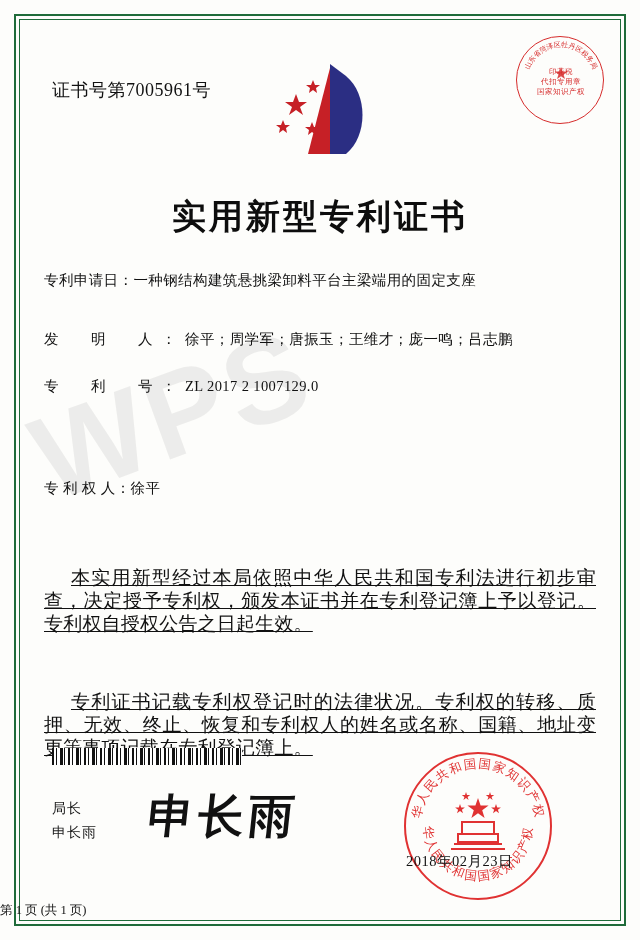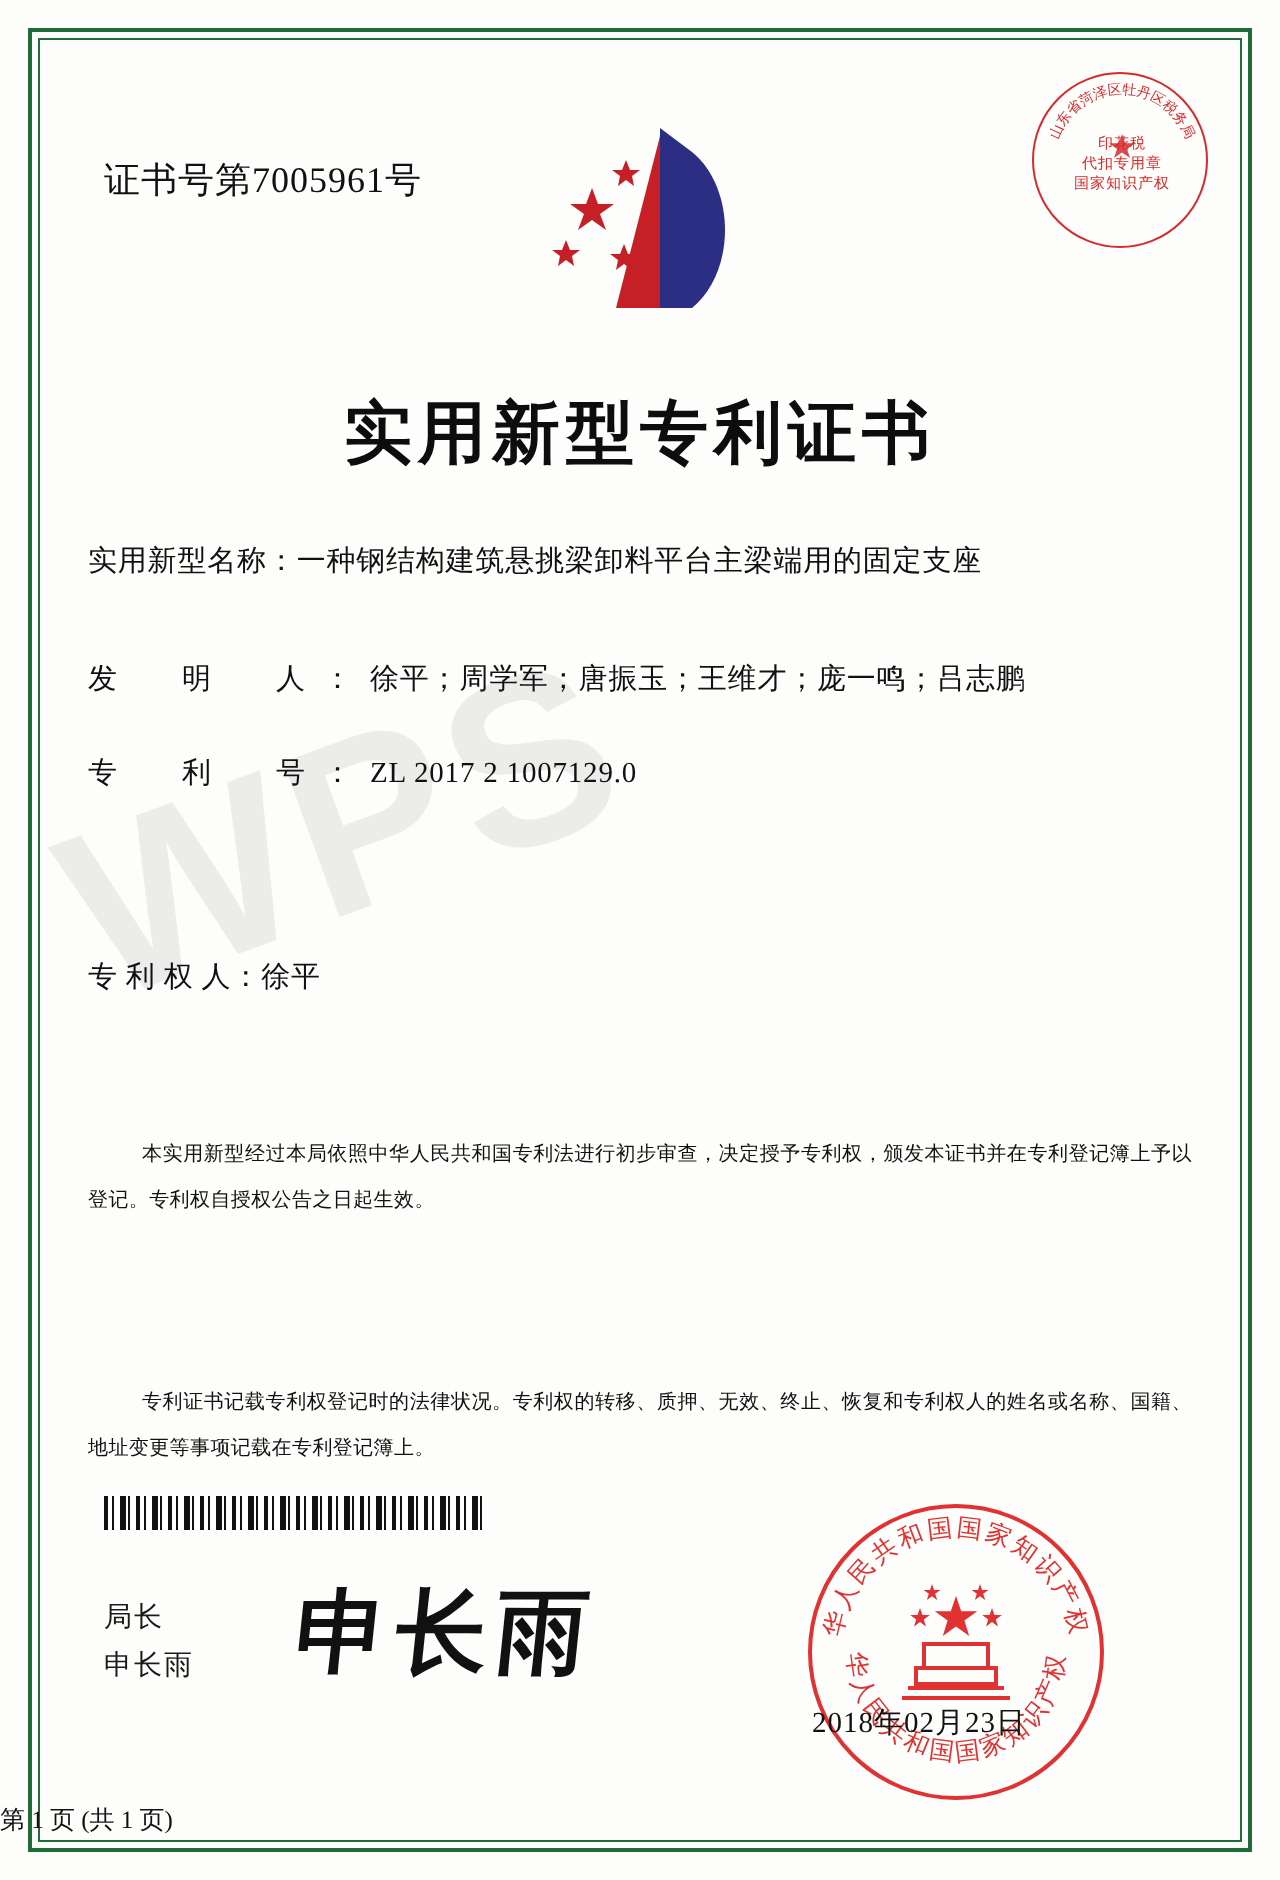--- a/index.html
+++ b/index.html
@@ -138,26 +138,27 @@
   .f-appdate{ top: 428px; }
   .f-owner  { top: 479px; }
   .f-pubdate{ top: 526px; }
 
   .sp-inventor .lab { letter-spacing: 9px; }
 
   .para {
     position: absolute;
     left: 44px;
     width: 552px;
-    font-size: 10px;
+    font-size: 19px;
     line-height: 23px;
     text-align: justify;
     color: #111;
     text-indent: 27px;
     letter-spacing: 0.2px;
+    text-decoration: underline;
   }
   .p1 { top: 566px; }
   .p2 { top: 616px; }
   .p3 { top: 690px; }
 
   .barcode {
     position: absolute;
     left: 52px;
     top: 748px;
     width: 190px;
@@ -268,21 +269,21 @@
     <div class="center-lines">
       <div>印花税</div>
       <div>代扣专用章</div>
       <div>国家知识产权</div>
     </div>
   </div>
 
   <div class="title">实用新型专利证书</div>
 
   <div class="field f-name">
-    <span class="lab">实用新型名称：</span><span class="val">一种钢结构建筑悬挑梁卸料平台主梁端用的固定支座</span>
+    <span class="lab">专利申请日：</span><span class="val">一种钢结构建筑悬挑梁卸料平台主梁端用的固定支座</span>
   </div>
 
   <div class="field f-inv sp-inventor">
     <span class="lab">发　明　人：</span><span class="val">徐平；周学军；唐振玉；王维才；庞一鸣；吕志鹏</span>
   </div>
 
   <div class="field f-patno sp-inventor">
     <span class="lab">专　利　号：</span><span class="val">ZL 2017 2 1007129.0</span>
   </div>
 

